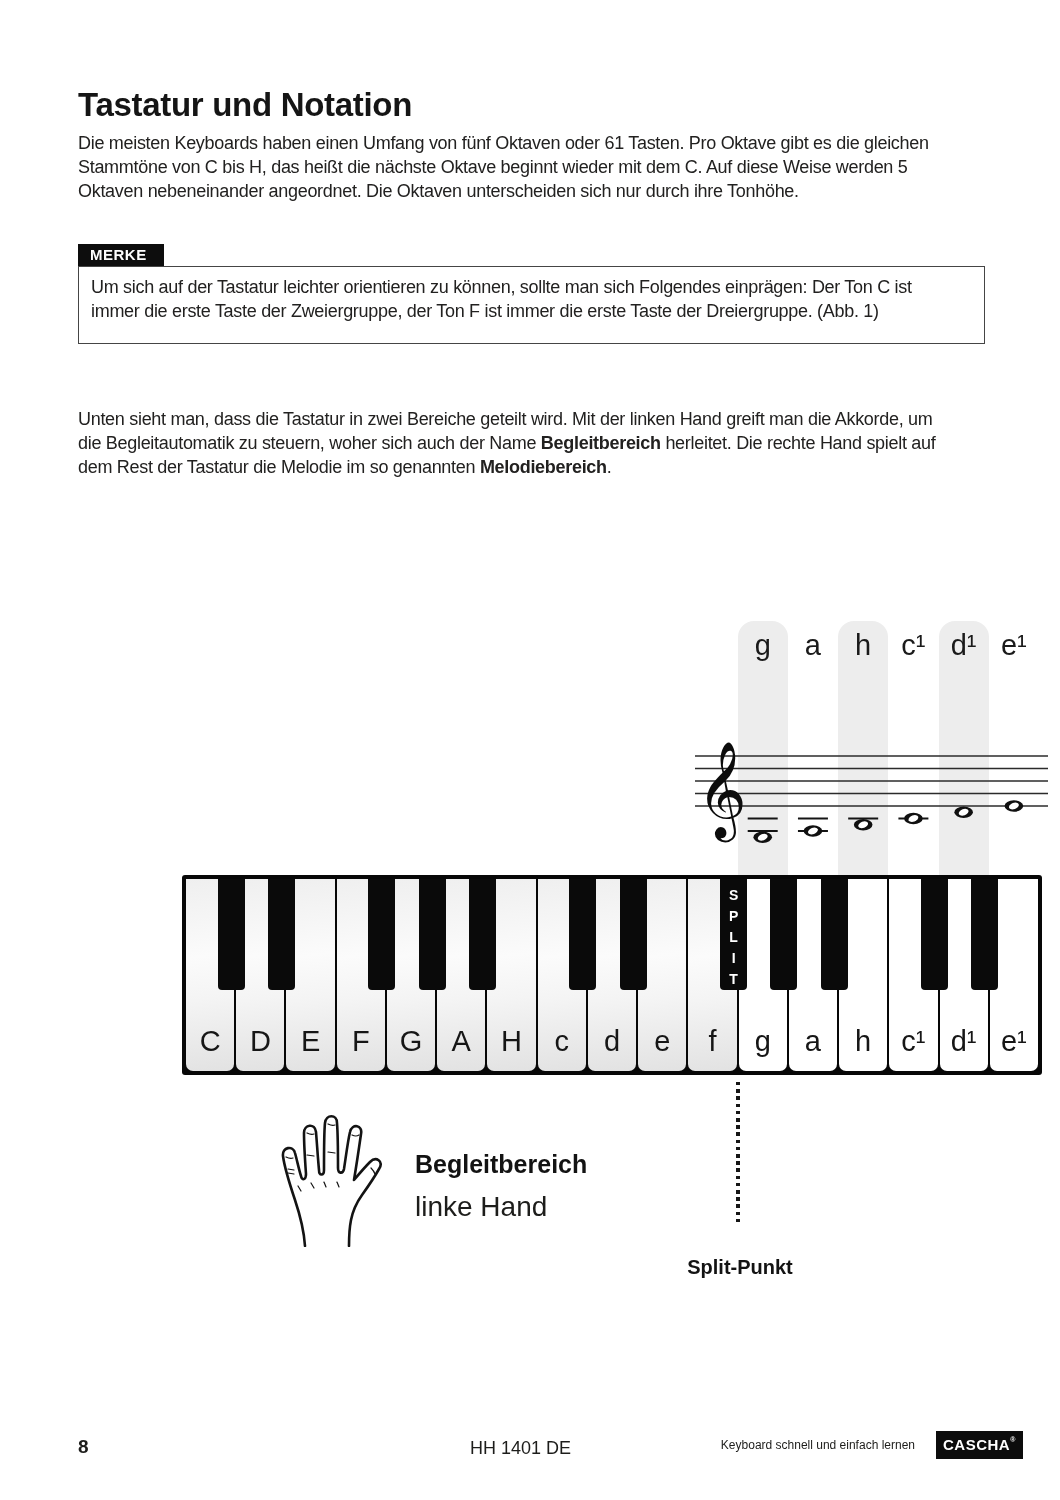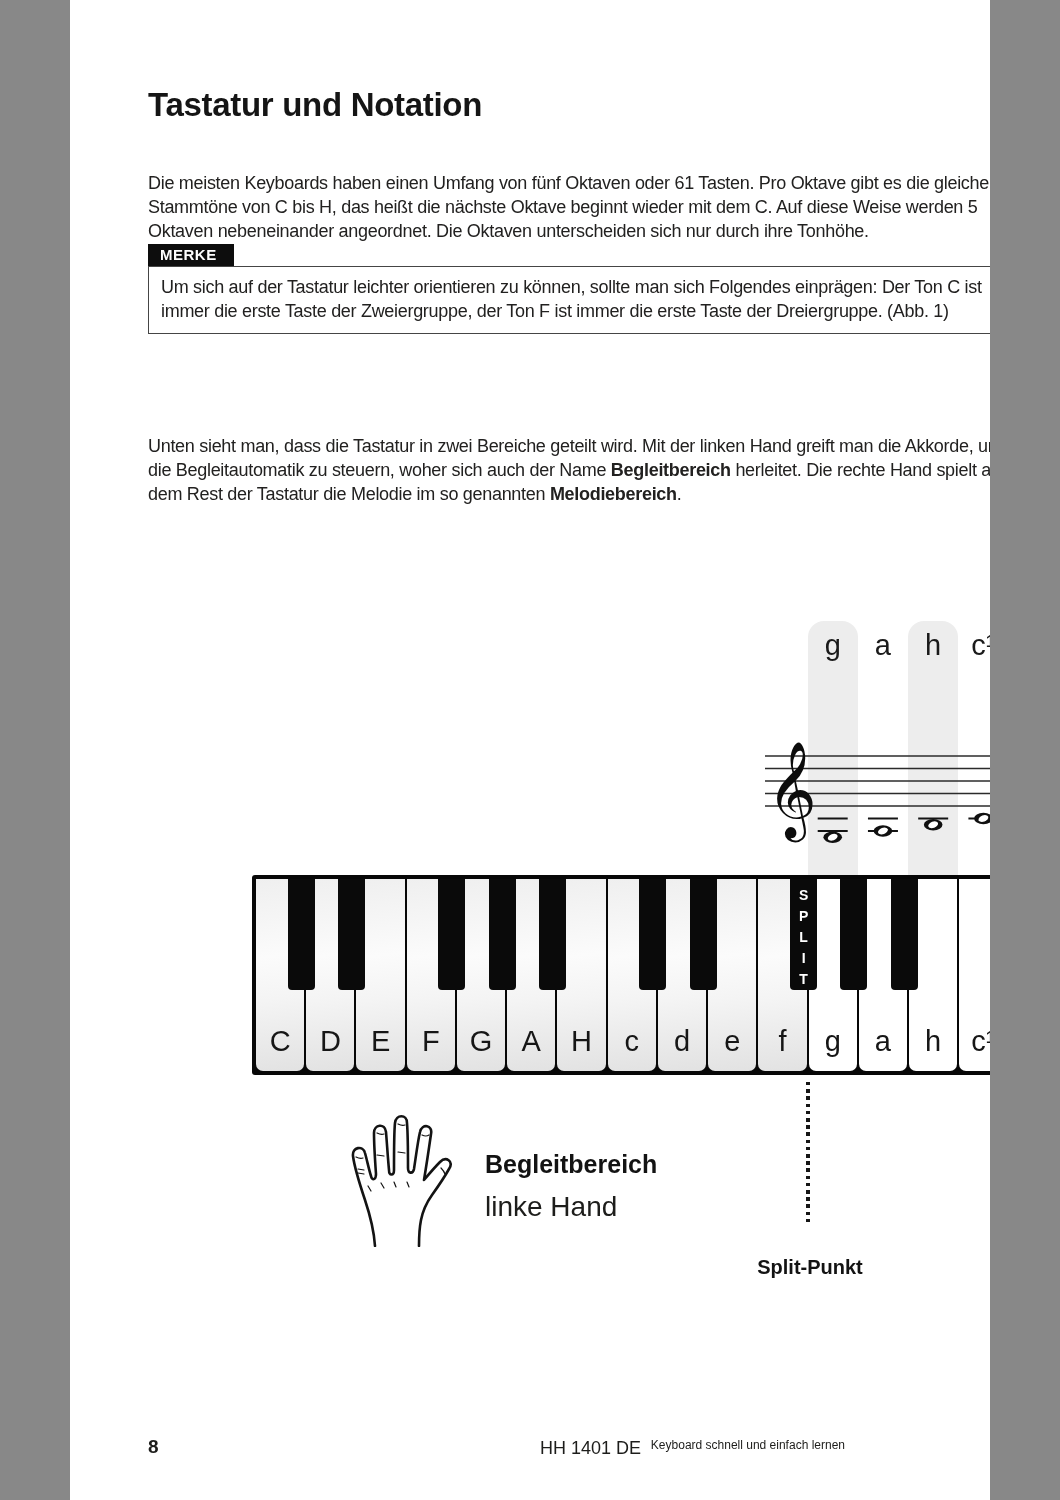--- a/index.html
+++ b/index.html
@@ -1,43 +1,43 @@
 <!DOCTYPE html>
 <html><head>
 <meta charset="utf-8">
 <style>
   html,body{margin:0;padding:0;background:#888;}
   .page{
-    position:relative;width:920px;height:1500px;margin:0 auto;
+    position:relative;width:1060px;height:1500px;margin:0 auto;
     background:#ffffff;color:#1d1d1b;
     font-family:"Liberation Sans",sans-serif;overflow:hidden;
   }
   .page-title{
     position:absolute;left:78px;top:64px;
     font-size:33px;font-weight:bold;letter-spacing:-0.3px;color:#151515;
   }
   .body-text{
     position:absolute;left:78px;width:930px;
     font-size:18px;line-height:24px;letter-spacing:-0.3px;
-    white-space:pre;color:#222120;margin-top:40px;
+    white-space:pre;color:#222120;
   }
   #para1{top:131px}
-  #para2{top:394px}
+  #para2{top:407px}
   #para3{top:506px}
   .seg-bold{font-weight:bold}
   .merke-label{
     position:absolute;left:78px;top:244px;
     background:#0d0d0d;color:#ffffff;
     font-size:15px;font-weight:bold;letter-spacing:0.5px;
     padding:2px 17px 3px 12px;
   }
   .merke-box{
     position:absolute;left:78px;top:266px;width:907px;box-sizing:border-box;
     border:1px solid #454545;background:#fff;
-    padding:8px 12px 10px 12px;
+    padding:8px 12px 20px 12px;
     font-size:18px;line-height:24px;letter-spacing:-0.3px;white-space:pre;color:#222120;
   }
   
   .band{
     position:absolute;top:621px;height:254px;width:50px;
     background:#ededed;border-radius:16px 16px 0 0;z-index:0;
   }
   .note-label{
     position:absolute;top:629px;transform:translateX(-50%);
     font-size:29px;color:#1a1a1a;z-index:2;

